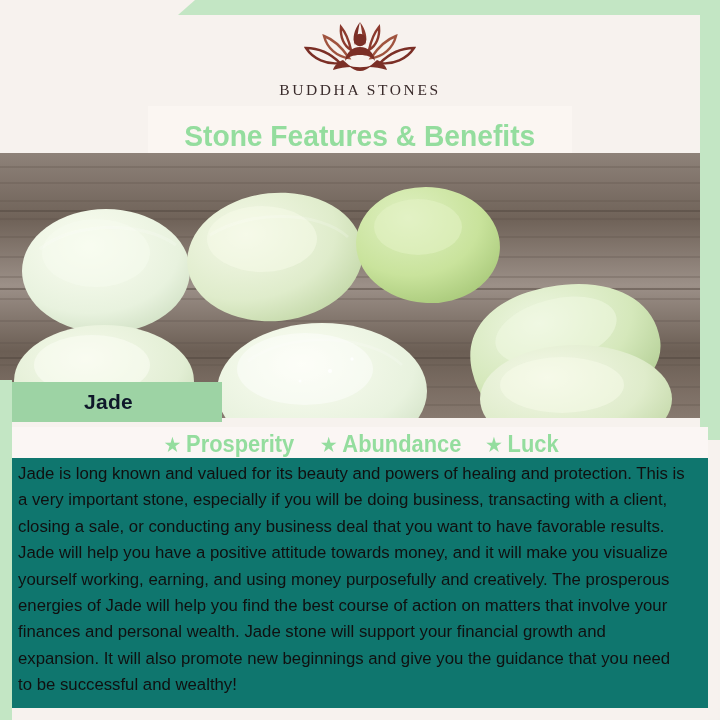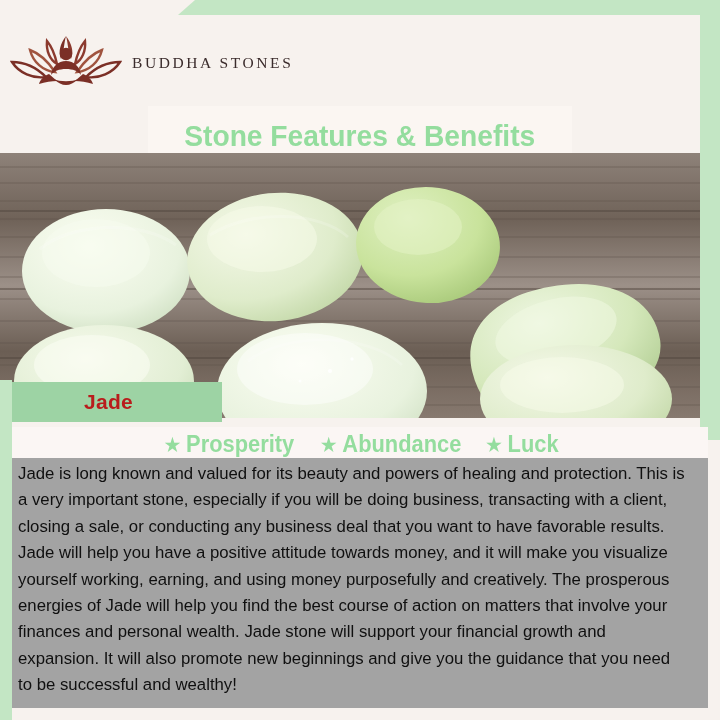--- a/index.html
+++ b/index.html
@@ -26,21 +26,21 @@
     background:#c3e6c4;z-index:3;
   }
   .frame-left-top{
     position:absolute;left:0;top:380px;width:12px;height:30px;
     background:#c3e6c4;z-index:3;
   }
 
   
   .logo-wrap{
     position:absolute;top:16px;left:0;width:720px;height:90px;
-    display:flex;flex-direction:row;align-items:center;justify-content:flex-start;
+    display:flex;flex-direction:column;align-items:center;justify-content:flex-start;
     z-index:4;
   }
   .logo-mark{width:132px;height:62px;display:block;}
   .logo-text{
     margin-top:3px;
     font-family:"Liberation Serif","DejaVu Serif",serif;
     font-size:15.5px;letter-spacing:2.6px;color:#3a2b2b;font-weight:400;
     white-space:nowrap;
   }
 
@@ -64,42 +64,42 @@
   }
   .photo svg{display:block;width:700px;height:265px;}
 
   
   .stone-label{
     position:absolute;left:12px;top:382px;width:210px;height:40px;
     background:#9dd3a4;z-index:5;
     display:flex;align-items:center;
   }
   .stone-label span{
-    margin-left:72px;color:#b91c1c;font-size:21px;font-weight:bold;
+    margin-left:72px;color:#0f172a;font-size:21px;font-weight:bold;
     letter-spacing:0.3px;
   }
 
   
   .benefits{
     position:absolute;left:12px;top:427px;width:696px;height:34px;
     z-index:5;display:flex;align-items:center;justify-content:center;
     background:#fbf6f4;
   }
   .benefit{
     display:inline-flex;align-items:center;
     font-size:23px;font-weight:bold;color:#94dd9e;
     margin:0 9px;white-space:nowrap;
     transform:scaleX(0.95);
   }
   .benefit .star{font-size:21px;margin-right:5px;line-height:1;}
 
   
   .body-copy{
     position:absolute;left:12px;top:458px;width:696px;height:250px;
-    z-index:5;background:#a3a3a3;
+    z-index:5;background:#0f766e;
     padding:2px 6px 0 6px;box-sizing:border-box;
   }
   .body-copy p{
     margin:0;color:#101010;font-size:17.2px;line-height:26.4px;
     font-family:"Liberation Sans","DejaVu Sans",sans-serif;
     transform:scaleX(0.975);transform-origin:left top;
     text-align:left;
   }
 </style>
 </head>

